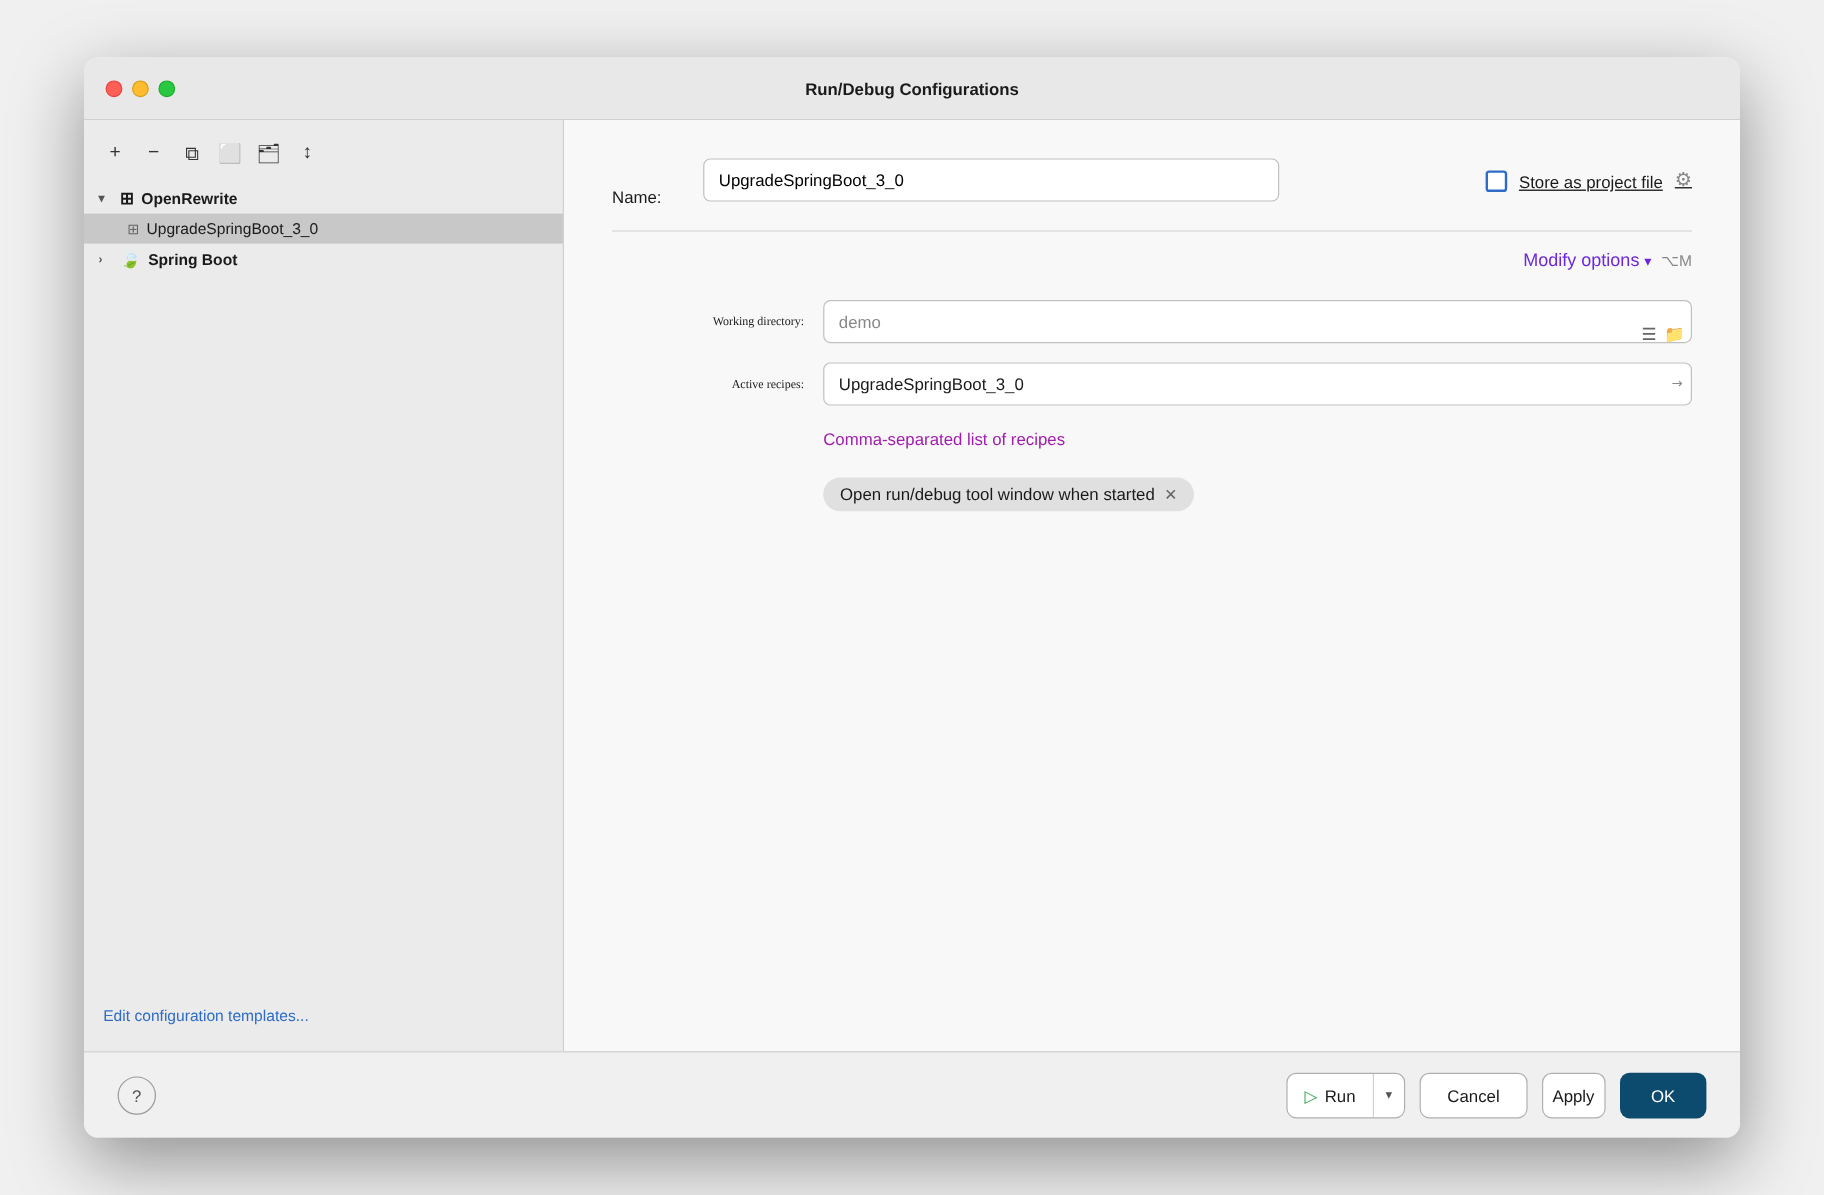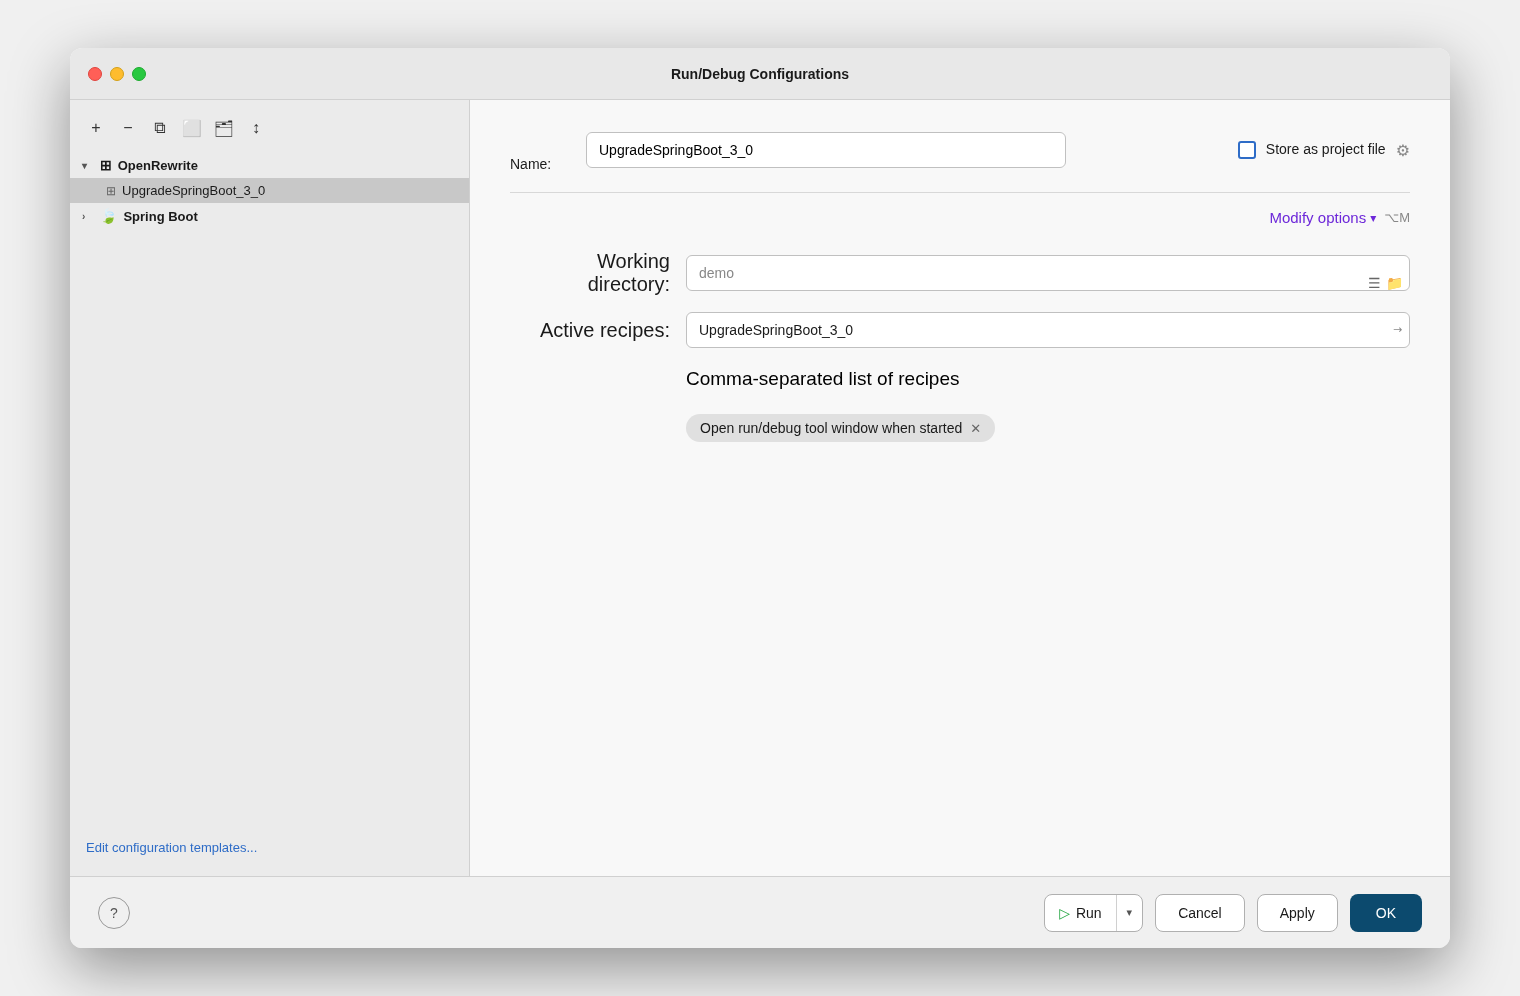--- a/index.html
+++ b/index.html
@@ -160,23 +160,24 @@
       height: 36px;
       border: 1.5px solid #c0c0c0;
       border-radius: 6px;
       padding: 0 12px;
       font-size: 14px;
       background: white;
       outline: none;
     }
     .store-project-row {
       display: flex;
-      align-items: flex-start;
+      align-items: flex-end;
       gap: 10px;
       margin-left: auto;
+      text-decoration: underline;
     }
     .store-checkbox {
       width: 18px;
       height: 18px;
       border: 2px solid #2e6cc7;
       border-radius: 3px;
       background: white;
       flex-shrink: 0;
     }
     .store-label {
@@ -215,25 +216,26 @@
       font-size: 13px;
       color: #888;
     }
     .form-row {
       display: flex;
       align-items: center;
       gap: 16px;
       margin-bottom: 16px;
     }
     .form-label {
-      font-size: 20px;
+      font-size: 10px;
       color: #1a1a1a;
       width: 160px;
       flex-shrink: 0;
       text-align: right;
+      font-family: Liberation Serif, serif;
     }
     .form-input-wrapper {
       flex: 1;
       display: flex;
       align-items: flex-end;
       position: relative;
     }
     .form-input {
       flex: 1;
       height: 36px;
@@ -262,22 +264,22 @@
       height: 36px;
       border: 1.5px solid #c0c0c0;
       border-radius: 6px;
       padding: 0 36px 0 12px;
       font-size: 14px;
       background: white;
       outline: none;
       color: #1a1a1a;
     }
     .hint-text {
-      font-size: 19px;
-      color: #000000;
+      font-size: 14px;
+      color: #a21caf;
       margin-top: 4px;
       margin-left: 176px;
       margin-bottom: 16px;
     }
     .tag-row {
       margin-left: 176px;
       display: flex;
       flex-wrap: wrap;
       gap: 8px;
       margin-top: 8px;
@@ -372,21 +374,21 @@
       padding: 0 22px;
       font-size: 14px;
       cursor: pointer;
       color: #1a1a1a;
     }
     .btn-apply {
       height: 38px;
       border: 1.5px solid #b0b0b0;
       background: white;
       border-radius: 8px;
-      padding: 0 22px;
+      padding: 0 8px;
       font-size: 14px;
       cursor: pointer;
       color: #1a1a1a;
     }
     .btn-ok {
       height: 38px;
       border: none;
       background: #0c4a6e;
       border-radius: 8px;
       padding: 0 26px;

